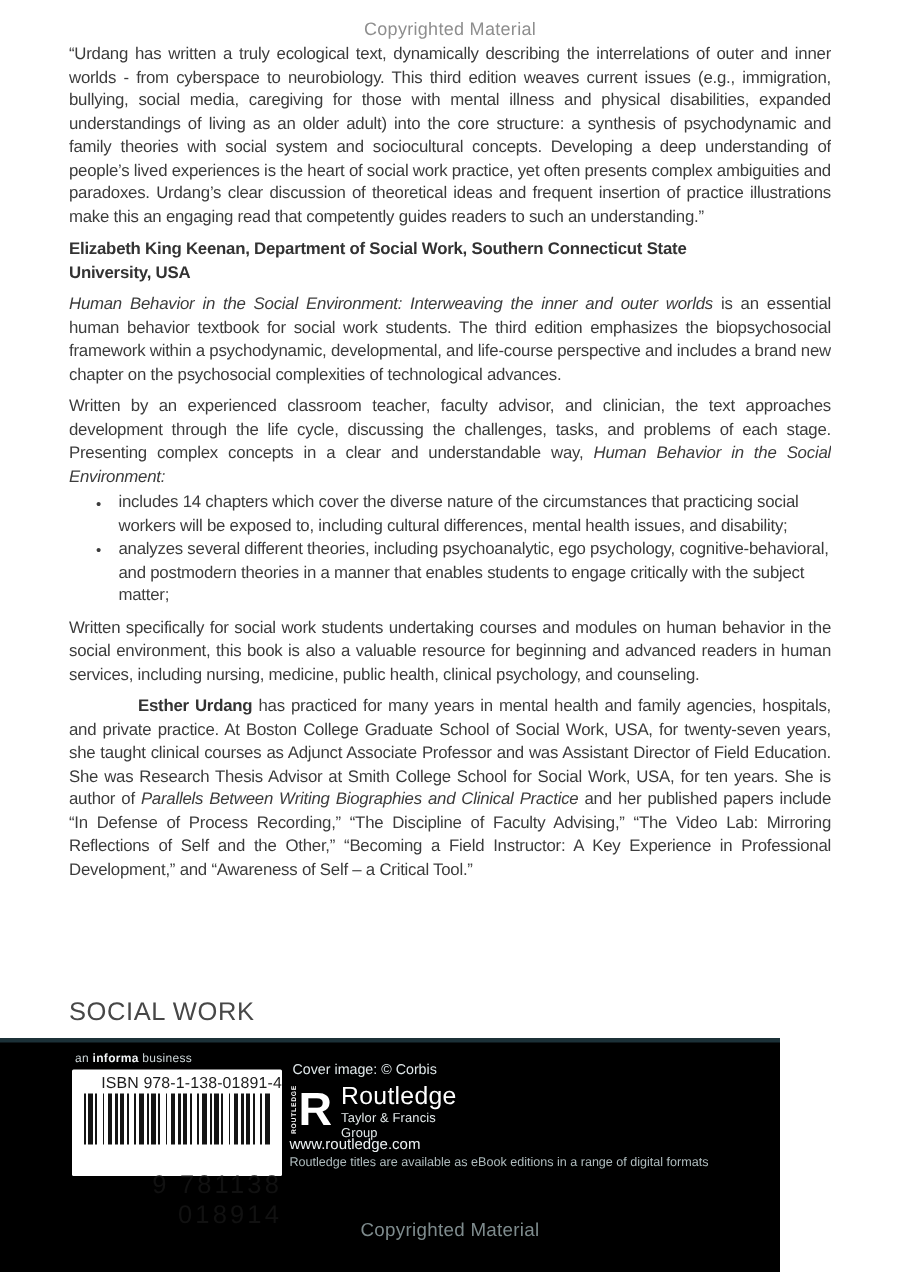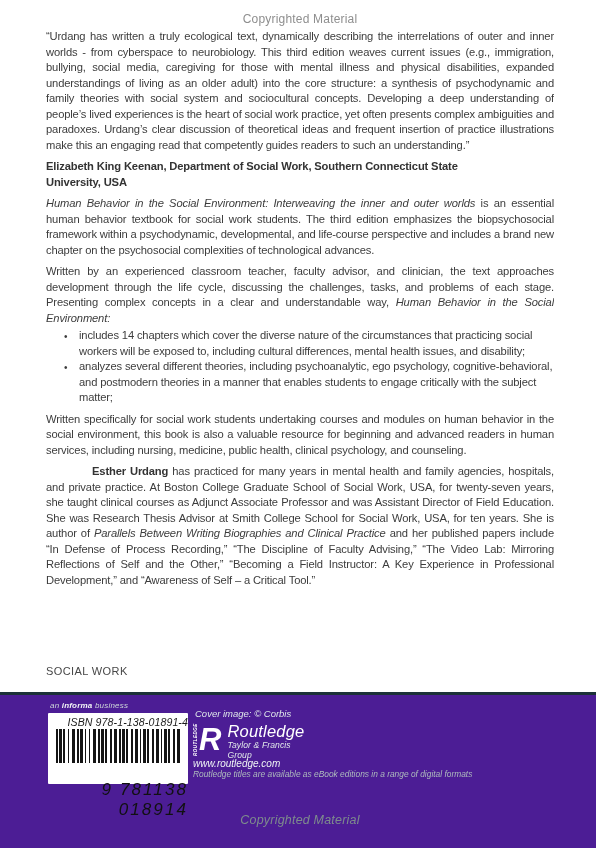--- a/index.html
+++ b/index.html
@@ -22,27 +22,27 @@
   .summary{margin-top:10px;}
   .approach{margin-top:6px;}
   ul.bullets{margin:2px 0 0 33px;padding:0;list-style:none;text-align:left;}
   ul.bullets li{position:relative;margin:0;}
   ul.bullets li::before{content:"\2022";position:absolute;left:-15px;top:1px;font-size:10px;color:#3c3c3c;}
   .audience{margin-top:6px;}
   .bio{margin-top:12px;}
   .ri{font-style:italic;}
   .rb{font-weight:bold;color:#333;padding-left:46px;}
   .category{
-    position:absolute;left:46px;top:665px;font-size:11px;color:#474747;
+    position:absolute;left:46px;top:665px;font-size:17px;color:#474747;
     letter-spacing:.4px;font-weight:500;
   }
   
   .band{
-    position:absolute;left:0;top:692px;width:596px;height:156px;
-    background:#4c1d95;border-top:3px solid #1c3138;box-sizing:border-box;z-index:2;font-style:italic;
+    position:absolute;left:0;top:692px;width:520px;height:156px;
+    background:#000000;border-top:3px solid #1c3138;box-sizing:border-box;z-index:2;
   }
   .informa{
     position:absolute;left:50px;top:6px;font-size:8px;color:#cdd6d8;letter-spacing:.2px;
   }
   .informa .brand{font-weight:bold;color:#f2f5f6;}
   .barcode-box{
     position:absolute;left:48px;top:18px;width:140px;height:71px;background:#ffffff;
     border-radius:1px;box-sizing:border-box;text-align:right;
   }
   .isbn-label{font-size:10.6px;color:#1c1c1c;margin-top:3px;letter-spacing:.1px;}

